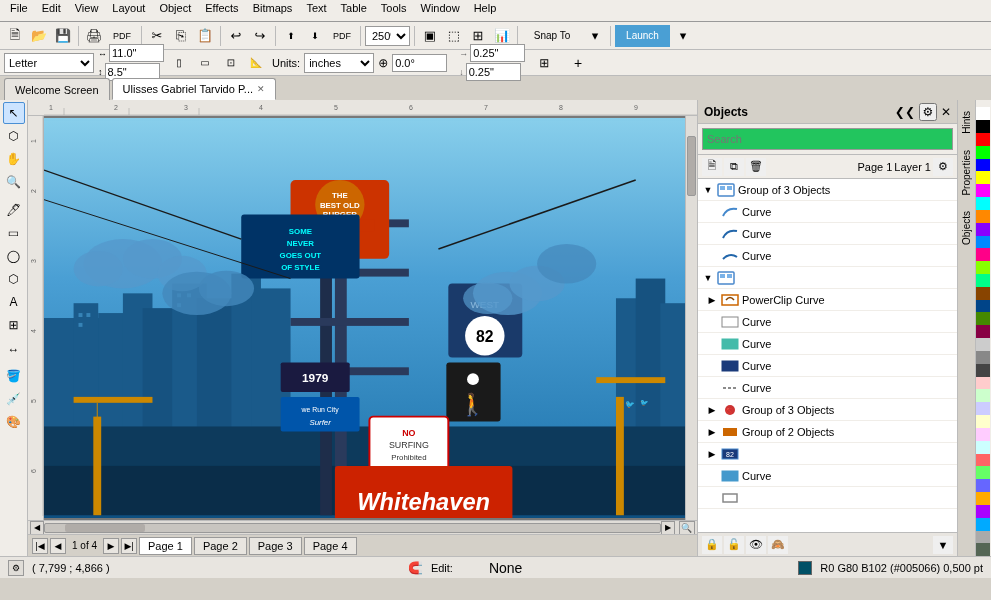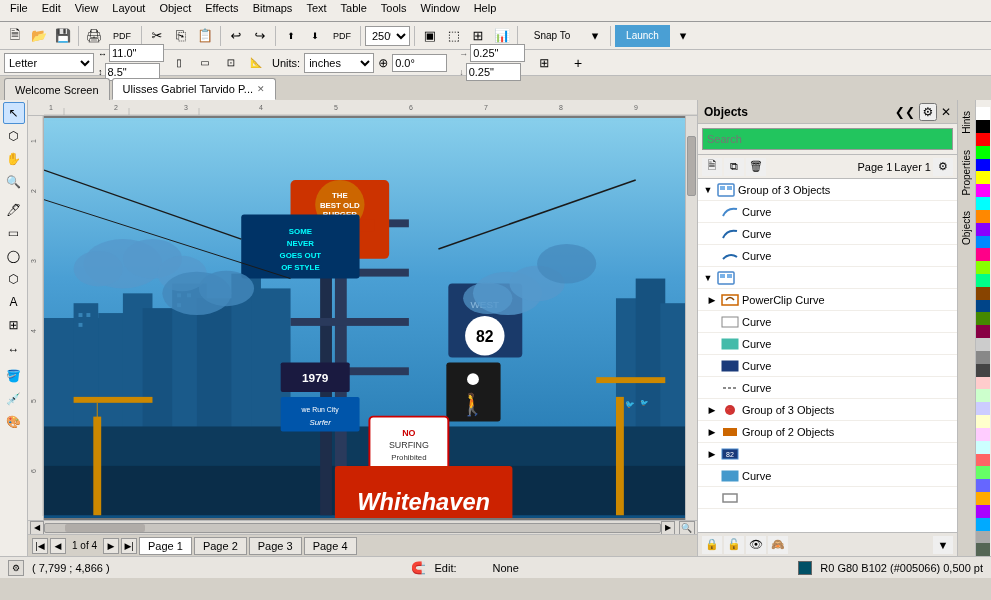--- a/index.html
+++ b/index.html
@@ -635,17 +635,17 @@
       <div class="color-swatch" title="#556655" style="background: rgb(85, 102, 85);"></div>
     </div>
 </div>
 
 <div id="status-bar">
   <button style="width:16px;height:16px;font-size:9px;border:1px solid #999;background:#e0ddd8;cursor:pointer;">⚙</button>
   <span class="coords">( 7,799 ; 4,866 )</span>
   <div style="flex:1;"></div>
   <span style="font-size:12px;">🧲</span>
   <span style="font-size:11px;">Edit:</span>
-  <span style="font-size:11px;margin-left:28px;">None</span>
+  <span style="font-size:14px;margin-left:28px;">None</span>
   <div style="flex:1;"></div>
   <div class="color-box" style="background:#005066;"></div>
   <span>R0 G80 B102 (#005066)  0,500 pt</span>
 </div>
 
 </body></html>

